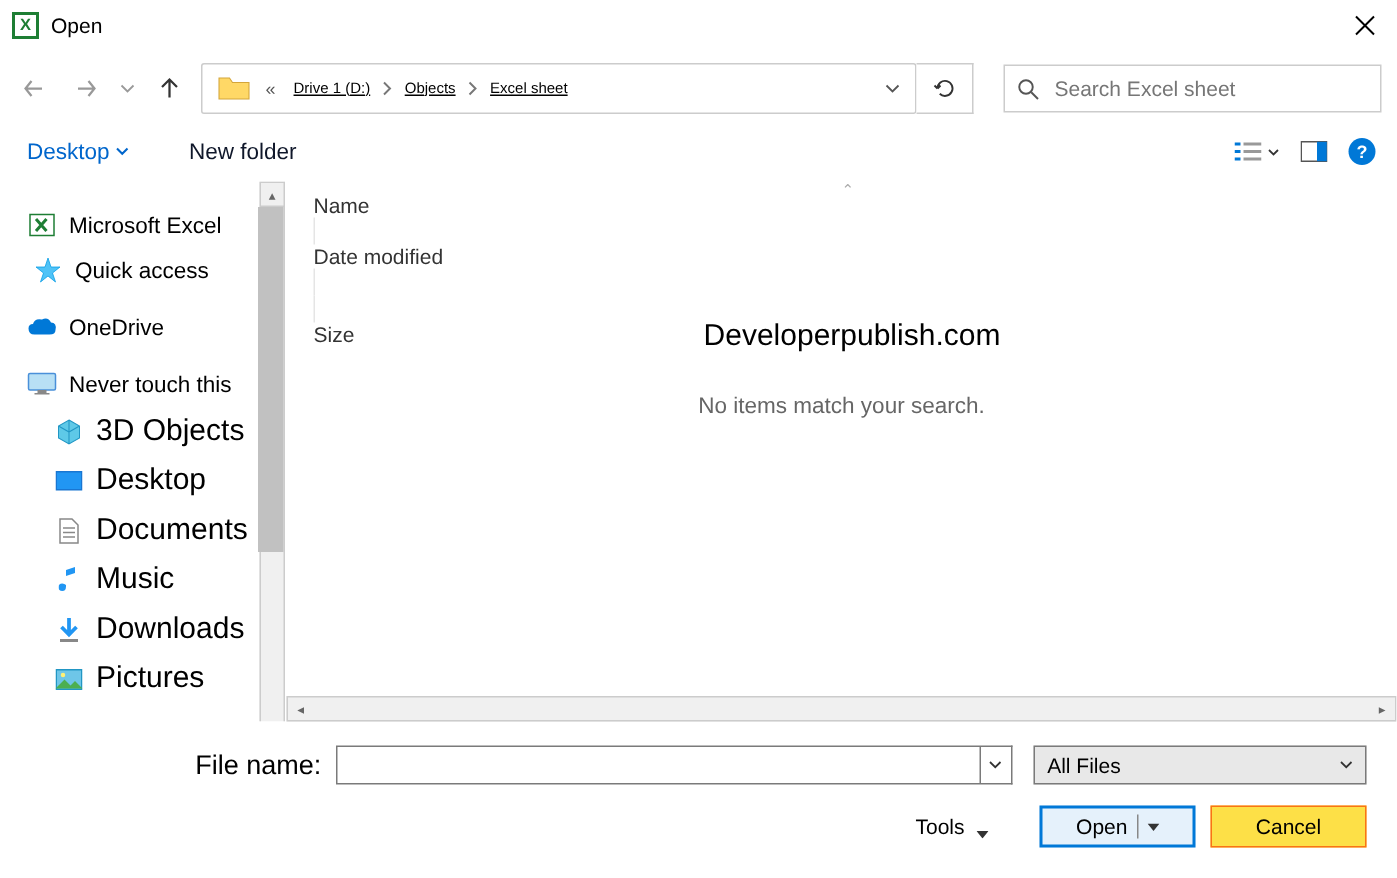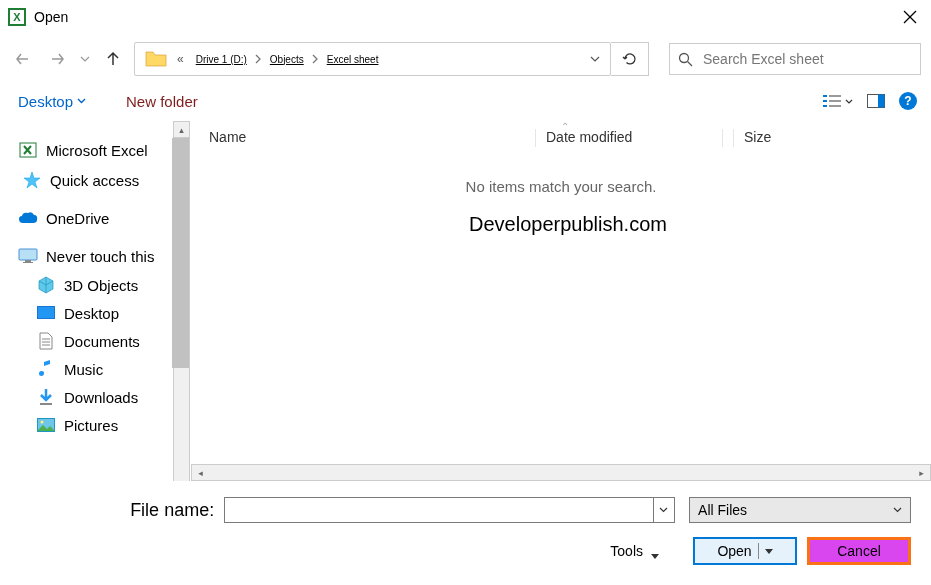--- a/index.html
+++ b/index.html
@@ -22,39 +22,39 @@
     .addrbar .crumb-sep { color:#888; margin: 0 2px; }
     .addrbar .spacer { flex: 1; }
     .addrbar .addr-dd { color:#555; margin-right:6px; cursor:pointer;}
     .refresh-btn { width: 38px; height: 34px; border: 1px solid #ccc; display:flex;align-items:center;justify-content:center;background:#fff; cursor:pointer;margin-left:-8px; border-left:none;}
     .searchbox { width: 252px; height: 32px; border: 1px solid #ccc; margin-left: 12px; display:flex; align-items:center; padding:0 8px; background:#fff; color:#767676; font-size:14px;}
     .searchbox svg { margin-right:10px; color:#555;}
     
     
     .toolbar { display:flex; align-items:center; padding: 6px 14px 10px 18px; border-bottom: 1px solid transparent;}
     .toolbar .organize { color:#0066cc; font-size:15px; cursor:pointer; display:flex;align-items:center; gap:4px; }
-    .toolbar .newfolder { color:#7f1d1d; margin-left:40px;font-size:15px;cursor:pointer; }
+    .toolbar .newfolder { color:#0f172a; margin-left:40px;font-size:15px;cursor:pointer; }
     .toolbar .right-tools { margin-left:auto; display:flex; align-items:center; gap:14px;}
     .view-btn { display:flex;align-items:center;gap:4px; cursor:pointer;}
     .help-icon { width:18px;height:18px;border-radius:50%;background:#0078d7;color:#fff;display:flex;align-items:center;justify-content:center;font-size:12px;font-weight:bold;cursor:pointer;}
     
     
     .content { display:flex; height: 360px; }
     .sidebar { width: 190px; position:relative; overflow:hidden; padding: 6px 0 0 0;}
     .sidebar::-webkit-scrollbar{display:none;}
     .sb-scroll-up { position:absolute; top:0; right:0; width:17px; height:17px; background:#f0f0f0; border:1px solid #ccc; display:flex;align-items:center;justify-content:center;font-size:9px;color:#666;cursor:pointer;}
     .sb-track { position:absolute; top:17px; right:0; width:17px; bottom:0; background:#f0f0f0; border-left:1px solid #ccc;border-right:1px solid #ccc;}
     .sb-thumb { position:absolute; top:0; right:0; width:17px; height:230px; background:#c1c1c1;}
     .sb-item { display:flex; align-items:center; padding:6px 0 6px 22px; gap:8px; font-size:15px; cursor:pointer;}
-    .sb-item.indent { padding-left: 36px; font-size:15px; padding-top:5px; padding-bottom:5px;}
+    .sb-item.indent { padding-left: 36px; font-size:20px; padding-top:5px; padding-bottom:5px;}
     .sb-item.group { margin-top:8px; padding-left:18px; }
     .sb-icon { width:20px; height:18px; flex-shrink:0; display:flex;align-items:center;justify-content:center;}
     
     .filepane { flex:1; position:relative; border-left:1px solid transparent;}
-    .headers { display:flex; padding: 8px 4px 8px 18px; border-bottom:1px solid transparent;}
+    .headers { display:flex; padding: 8px 4px 8px 18px; border-bottom:1px solid transparent;flex-direction:column;}
     .hcol { color:#333; font-size:14px; cursor:pointer;}
     .hcol.name { width: 326px; } 
     .hcol.date { width: 176px;}
     .hcol.type { width: 150px;}
     .hcol.size { }
     .sort-ind { position:absolute; top:0; left:370px; color:#aaa; font-size:10px;}
     .headers .sep { width:1px; height:18px; background:#e5e5e5; margin-right:10px;}
     .empty-msg { text-align:center; color:#666; margin-top:22px; font-size:15px;}
     .watermark { position:absolute; top:92px; left:14px; right:0; text-align:center; font-size:20px; color:#000;}
     .hscroll { position:absolute; bottom:0; left:0; right:0; height:17px; background:#f0f0f0; border:1px solid #ccc; display:flex;align-items:center;}
@@ -64,21 +64,21 @@
     
     .bottom { padding: 16px 20px 10px 20px;}
     .fname-row { display:flex; align-items:center; margin-bottom:14px;}
     .fname-label { width:210px; text-align:right; padding-right:10px; font-size:18px;}
     .fname-input { width: 442px; height:26px; border:1px solid #7a7a7a; padding:0 6px;}
     .fname-dd { width:22px; height:26px; display:flex;align-items:center;justify-content:center;border:1px solid #7a7a7a;border-left:none;cursor:pointer;background:#fff;}
     .filter { width: 228px; height:26px;border:1px solid #7a7a7a; margin-left:14px;display:flex;align-items:center;padding:0 8px;cursor:pointer;font-size:14px;background:#e8e8e8;}
     .filter span:first-child{flex:1;}
     .btn-row { display:flex; align-items:center; justify-content:flex-end; gap:10px;}
     .tools-link { display:flex;align-items:flex-end;gap:8px;font-size:14px;margin-right:24px;cursor:pointer;}
-    .btn { width:104px; height:28px; border:3px solid #f97316; background:#d946ef;font-size:14px;cursor:pointer; display:flex;align-items:center;justify-content:center;}
+    .btn { width:104px; height:28px; border:1px solid #f97316; background:#fde047;font-size:14px;cursor:pointer; display:flex;align-items:center;justify-content:center;}
     .btn.primary { border:2px solid #0078d7; background:#e5f1fb;}
     
     svg { display:block; }
   </style>
 </head>
 <body>
 
 <div class="titlebar">
   <div class="app-icon">X</div>
   <div class="title">Open</div>

